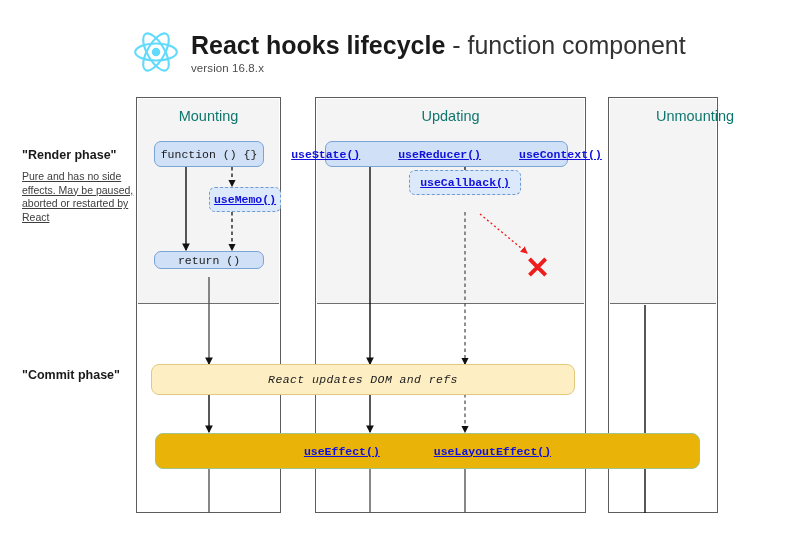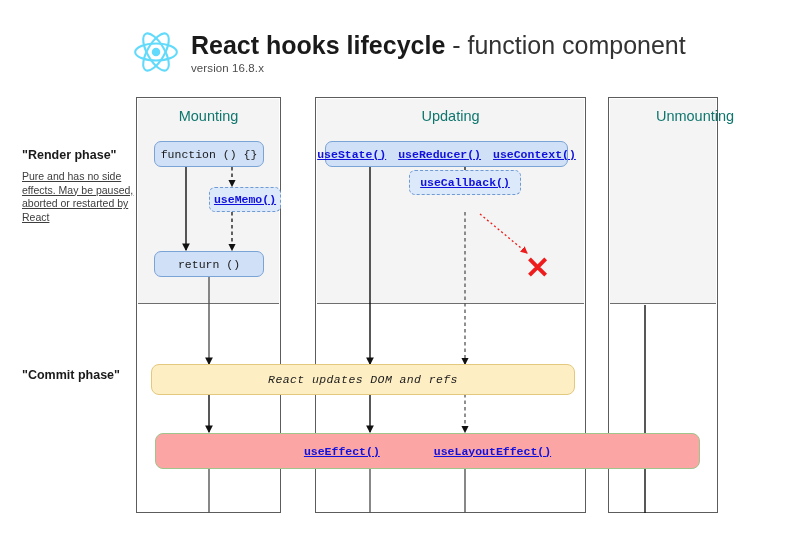--- a/index.html
+++ b/index.html
@@ -127,37 +127,37 @@
   }
   .node-yellow {
     background: #fdeec4;
     border: 1.2px solid #e3c97e;
     border-radius: 8px;
     font-style: italic;
     color: #1a1a1a;
     letter-spacing: 0.4px;
   }
   .node-green {
-    background: #fca5a5;
+    background: #eab308;
     border: 1.2px solid #9fc48c;
     border-radius: 8px;
   }
   .hooklink {
     color: #1111dd;
     text-decoration: underline;
     font-family: "Liberation Mono", "DejaVu Sans Mono", monospace;
     font-weight: bold;
     font-size: 11.5px;
     cursor: pointer;
   }
   .hooks-row {
     display: flex;
     align-items: center;
     justify-content: center;
-    gap: 12px;
+    gap: 38px;
     width: 100%;
   }
   .hooks-row-wide {
     gap: 54px;
   }
 
   
   #connectors {
     position: absolute;
     left: 0;
@@ -259,21 +259,21 @@
 
     <line x1="480" y1="214" x2="527" y2="253" stroke="#ee1c1c" stroke-width="1.3" stroke-dasharray="2,2.6" marker-end="url(#arrow-red)"></line>
   </svg>
 
   <div class="node node-solid" style="left:154px; top:141px; width:110px; height:26px;">function () {}</div>
 
   <div class="node node-dashed" style="left:209px; top:187px; width:72px; height:25px;">
     <span class="hooklink">useMemo()</span>
   </div>
 
-  <div class="node node-solid" style="left:154px; top:251px; width:110px; height:26px;">return ()</div>
+  <div class="node node-solid" style="left:154px; top:251px; width:110px; height:18px;">return ()</div>
 
   <div class="node node-solid" style="left:325px; top:141px; width:243px; height:26px;">
     <span class="hooks-row">
       <span class="hooklink">useState()</span>
       <span class="hooklink">useReducer()</span>
       <span class="hooklink">useContext()</span>
     </span>
   </div>
 
   <div class="node node-dashed" style="left:409px; top:170px; width:112px; height:25px;">

